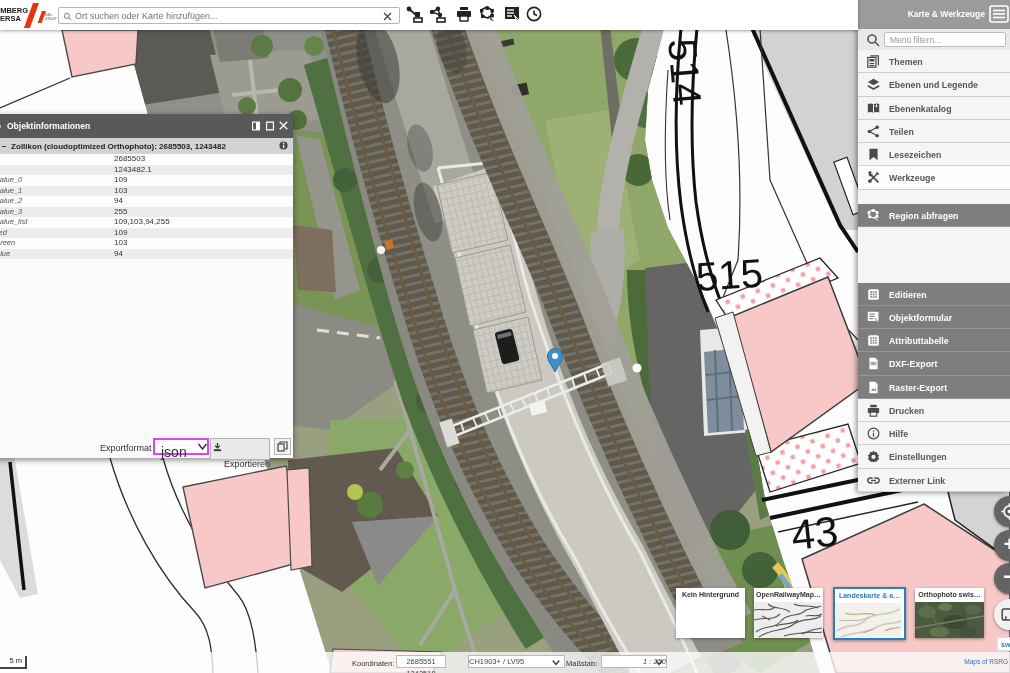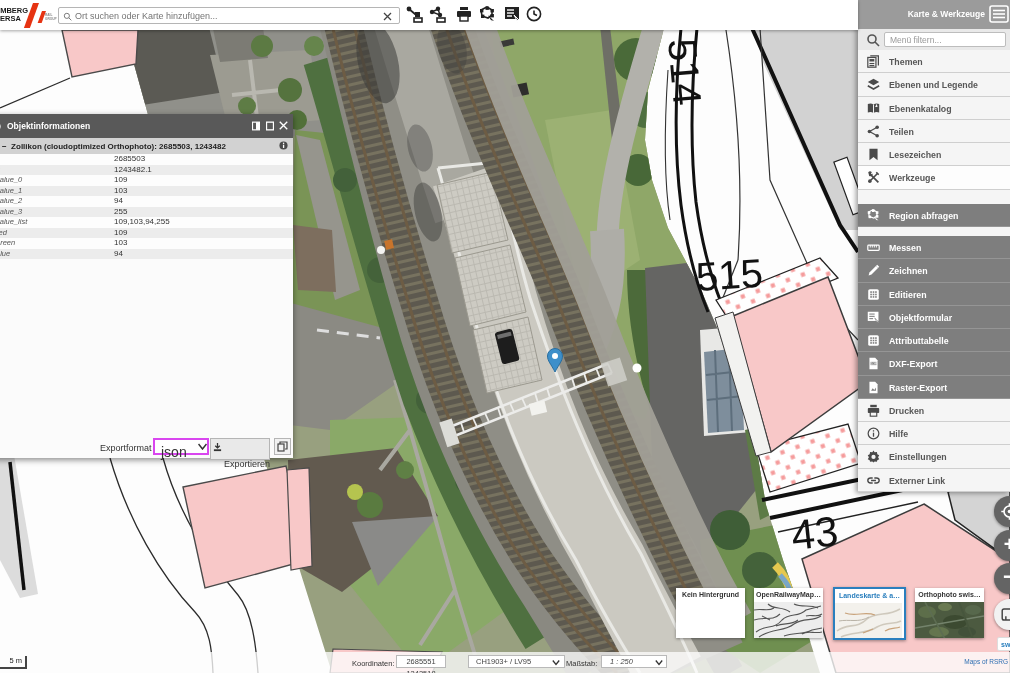--- a/index.html
+++ b/index.html
@@ -487,34 +487,20 @@
           <path d="M8,1 L13,4 L13,9 L9,12 L3,10 L2,4 Z" stroke="#fff" stroke-width="1.6" fill="none"></path>
           <rect x="1" y="3" width="3.4" height="3.4" fill="#fff"></rect>
           <rect x="6.5" y="0.5" width="3.4" height="3.4" fill="#fff"></rect>
           <rect x="11.5" y="3" width="3.4" height="3.4" fill="#fff"></rect>
           <rect x="11.5" y="8" width="3.4" height="3.4" fill="#fff"></rect>
           <rect x="2" y="8.6" width="3.4" height="3.4" fill="#fff"></rect>
           <path d="M9,9 L15,15 L12,14 L13,16 Z" fill="#fff"></path>
         </svg>
         <span class="lab">Region abfragen</span>
       </div>
-    <div class="mi dark" style="top:236px">
-        <svg class="ic" viewBox="0 0 16 16">
-          <rect x="1" y="5" width="14" height="6.5" rx="1" fill="none" stroke="#fff" stroke-width="1.5"></rect>
-          <path d="M4,5 L4,8 M6.5,5 L6.5,8 M9,5 L9,8 M11.5,5 L11.5,8" stroke="#fff" stroke-width="1.2"></path>
-        </svg>
-        <span class="lab">Messen</span>
-      </div>
-    <div class="mi dark" style="top:259.25px">
-        <svg class="ic" viewBox="0 0 16 16">
-          <path d="M2,14 L3,10.5 L11,2.5 L13.5,5 L5.5,13 Z" fill="#fff"></path>
-          <path d="M11,2.5 L12.5,1 L15,3.5 L13.5,5" fill="#fff"></path>
-        </svg>
-        <span class="lab">Zeichnen</span>
-      </div>
     <div class="mi dark" style="top:282.5px">
         <svg class="ic" viewBox="0 0 16 16">
           <rect x="1.5" y="1.5" width="13" height="13" rx="2" fill="#fff"></rect>
           <g fill="#7e7e7e">
             <rect x="4" y="4" width="2" height="2"></rect>
             <rect x="7" y="4" width="2" height="2"></rect>
             <rect x="10" y="4" width="2" height="2"></rect>
             <rect x="4" y="7" width="2" height="2"></rect>
             <rect x="7" y="7" width="2" height="2"></rect>
             <rect x="10" y="7" width="2" height="2"></rect>
@@ -652,26 +638,26 @@
   <div class="rbtn" style="top:599px;background:#f2f2f2;color:#333;">
     <svg width="31" height="31" viewBox="0 0 34 34">
         <rect x="9" y="11" width="16" height="12" rx="2" fill="none" stroke="#444" stroke-width="1.6"></rect>
         <path d="M13,23 L13,19 M21,11 L21,15" stroke="#444" stroke-width="1.6"></path>
       </svg>
   </div>
 
   <div id="bottombar">
     <span class="bb" style="left:352px">Koordinaten:</span>
     <span class="bbox" style="left:396px;width:50px;">2685551 1243518</span>
-    <span class="bbox" style="left:468px;width:97px;text-align:left;padding-left:7px;">CH1903+ / LV95</span>
+    <span class="bbox" style="left:468px;width:97px;text-align:left;">CH1903+ / LV95</span>
     <svg style="position:absolute;left:552px;top:7px" width="8" height="7" viewBox="0 0 10 8">
         <path d="M1,1.5 L5,6.5 L9,1.5" fill="none" stroke="#333" stroke-width="1.6"></path>
       </svg>
     <span class="bb" style="left:566px">Maßstab:</span>
-    <span class="bbox" style="left:601px;width:66px;text-align:left;padding-left:8px;font-style:italic;">1 : 250</span>
+    <span class="bbox" style="left:601px;width:66px;text-align:right;padding-left:8px;font-style:italic;">1 : 250</span>
     <svg style="position:absolute;left:655px;top:7px" width="8" height="7" viewBox="0 0 10 8">
         <path d="M1,1.5 L5,6.5 L9,1.5" fill="none" stroke="#333" stroke-width="1.6"></path>
       </svg>
   </div>
   <div id="scalebar">5 m</div>
   <div id="mapsof">Maps of RSRG</div>
   <div id="swibox">swi</div>
 
 </div>
 

